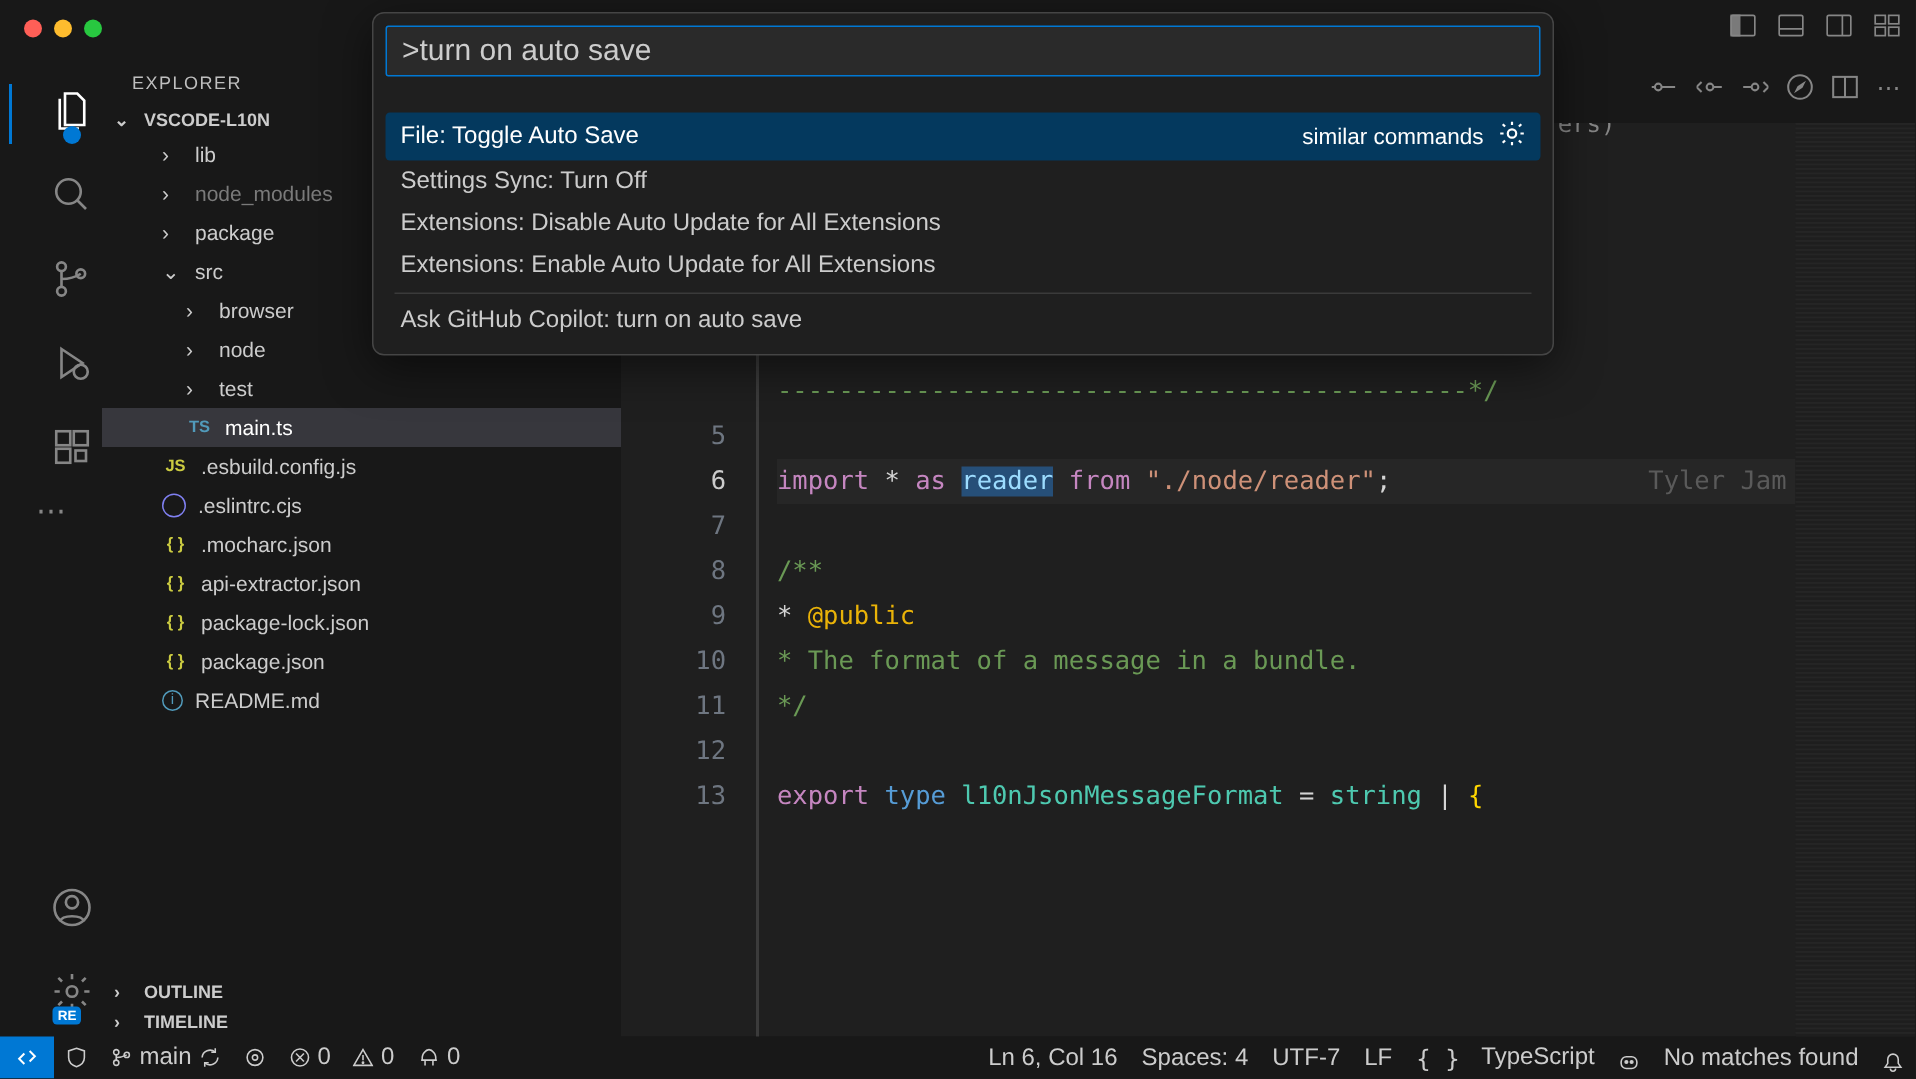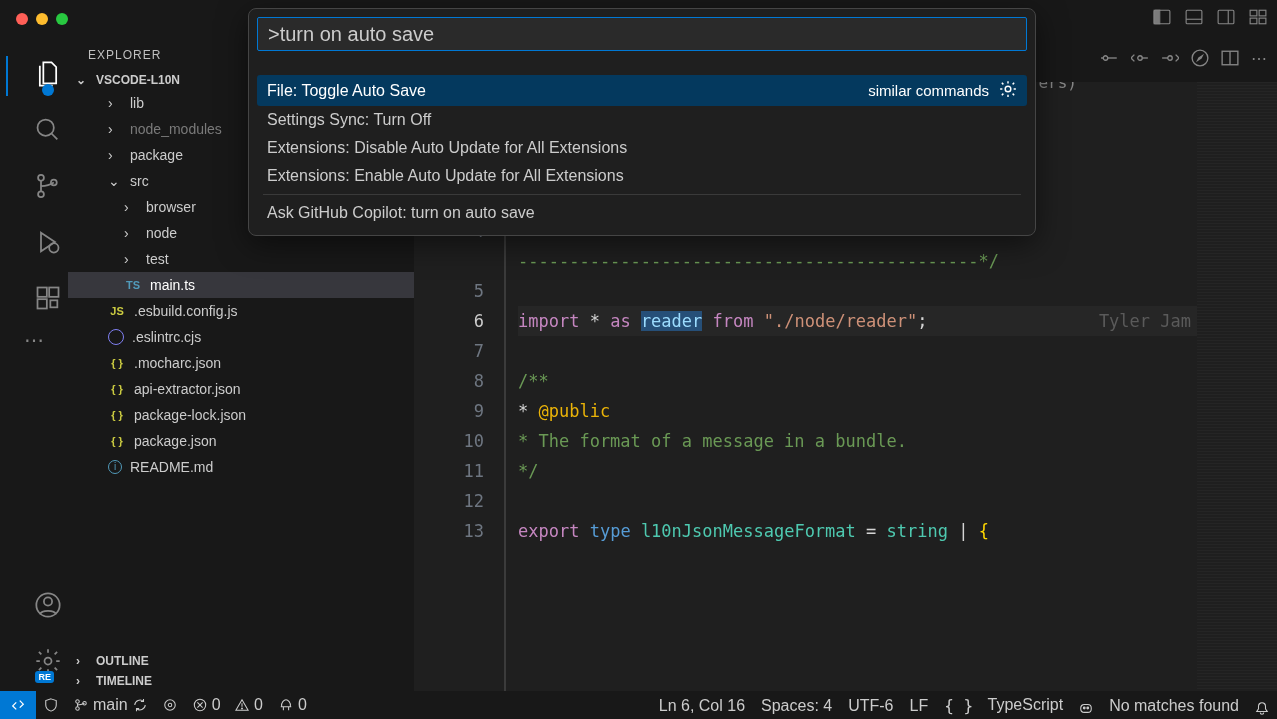--- a/index.html
+++ b/index.html
@@ -423,21 +423,21 @@
         <span>0</span>
       </div>
     <div class="sb-right">
       <div class="sb-item">
           <span>Ln 6, Col 16</span>
         </div>
       <div class="sb-item">
           <span>Spaces: 4</span>
         </div>
       <div class="sb-item">
-          <span>UTF-6</span>
+          <span>UTF-7</span>
         </div>
       <div class="sb-item">
           <span>LF</span>
         </div>
       <div class="sb-item"><span style="font-family:monospace">{ }</span>&nbsp;<span>TypeScript</span></div>
       <div class="sb-item">
           <svg viewBox="0 0 16 16" fill="none" stroke="currentColor" stroke-width="1.2">
             <rect x="2" y="4" width="12" height="9" rx="4"></rect>
             <circle cx="6" cy="8" r="1" fill="currentColor"></circle>
             <circle cx="10" cy="8" r="1" fill="currentColor"></circle>

